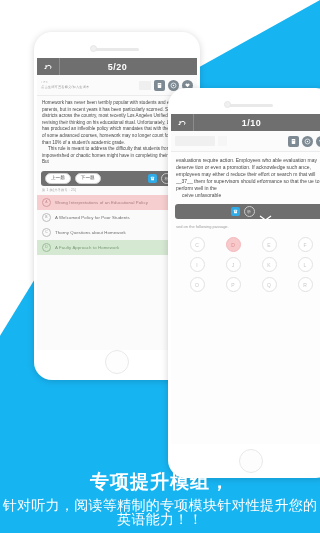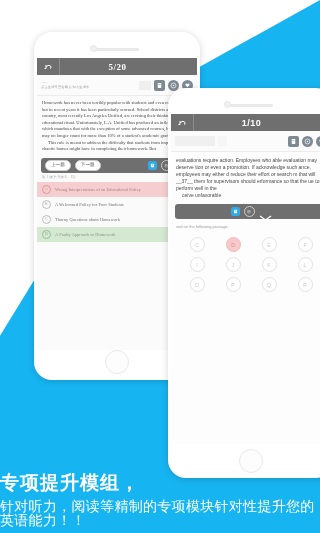--- a/index.html
+++ b/index.html
@@ -38,21 +38,21 @@
     position:absolute;left:50%;transform:translateX(-50%);
     border-radius:50%;border:1px solid #e8e8e8;background:#fdfdfd;
   }
 
   
   #phone-left{left:34px;top:32px;width:166px;height:348px;}
   #phone-left .phone-speaker{top:16px;width:44px;height:3px;}
   #phone-left .phone-cam{top:13px;left:56px;width:5px;height:5px;}
   #phone-left .screen{
     position:absolute;left:3px;top:26px;width:160px;height:292px;
-    background:#fbfbfb;overflow:hidden;font-family:Liberation Serif, serif;
+    background:#fbfbfb;overflow:hidden;
   }
   #phone-left .phone-home{bottom:6px;width:22px;height:22px;}
 
   
   #phone-right{left:168px;top:88px;width:166px;height:390px;}
   #phone-right .phone-speaker{top:16px;width:44px;height:3px;}
   #phone-right .phone-cam{top:13px;left:56px;width:5px;height:5px;}
   #phone-right .screen{
     position:absolute;left:3px;top:26px;width:160px;height:330px;
     background:#fdfdfd;overflow:hidden;
@@ -168,21 +168,21 @@
   .lt{
     width:13px;height:13px;border-radius:50%;border:1px solid #e2e2e2;
     display:flex;align-items:center;justify-content:center;
     font-size:5px;color:#c9c9c9;background:#ffffff;margin:0 auto;
   }
   .lt.sel{background:#f8c9cb;border-color:#f4b9bc;color:#e08d90;}
 
   
   .promo{
     position:absolute;left:0;bottom:0;width:320px;height:72px;
-    color:#ffffff;
+    color:#ffffff;text-align:center;font-family:Liberation Mono, monospace;
   }
   .promo-h{
     font-size:19px;font-weight:bold;letter-spacing:1px;
     margin:10px 0 0 0;line-height:24px;
   }
   .promo-s{
     font-size:14px;letter-spacing:.3px;margin:4px 0 0 0;line-height:14px;
   }
 </style>
 </head>

